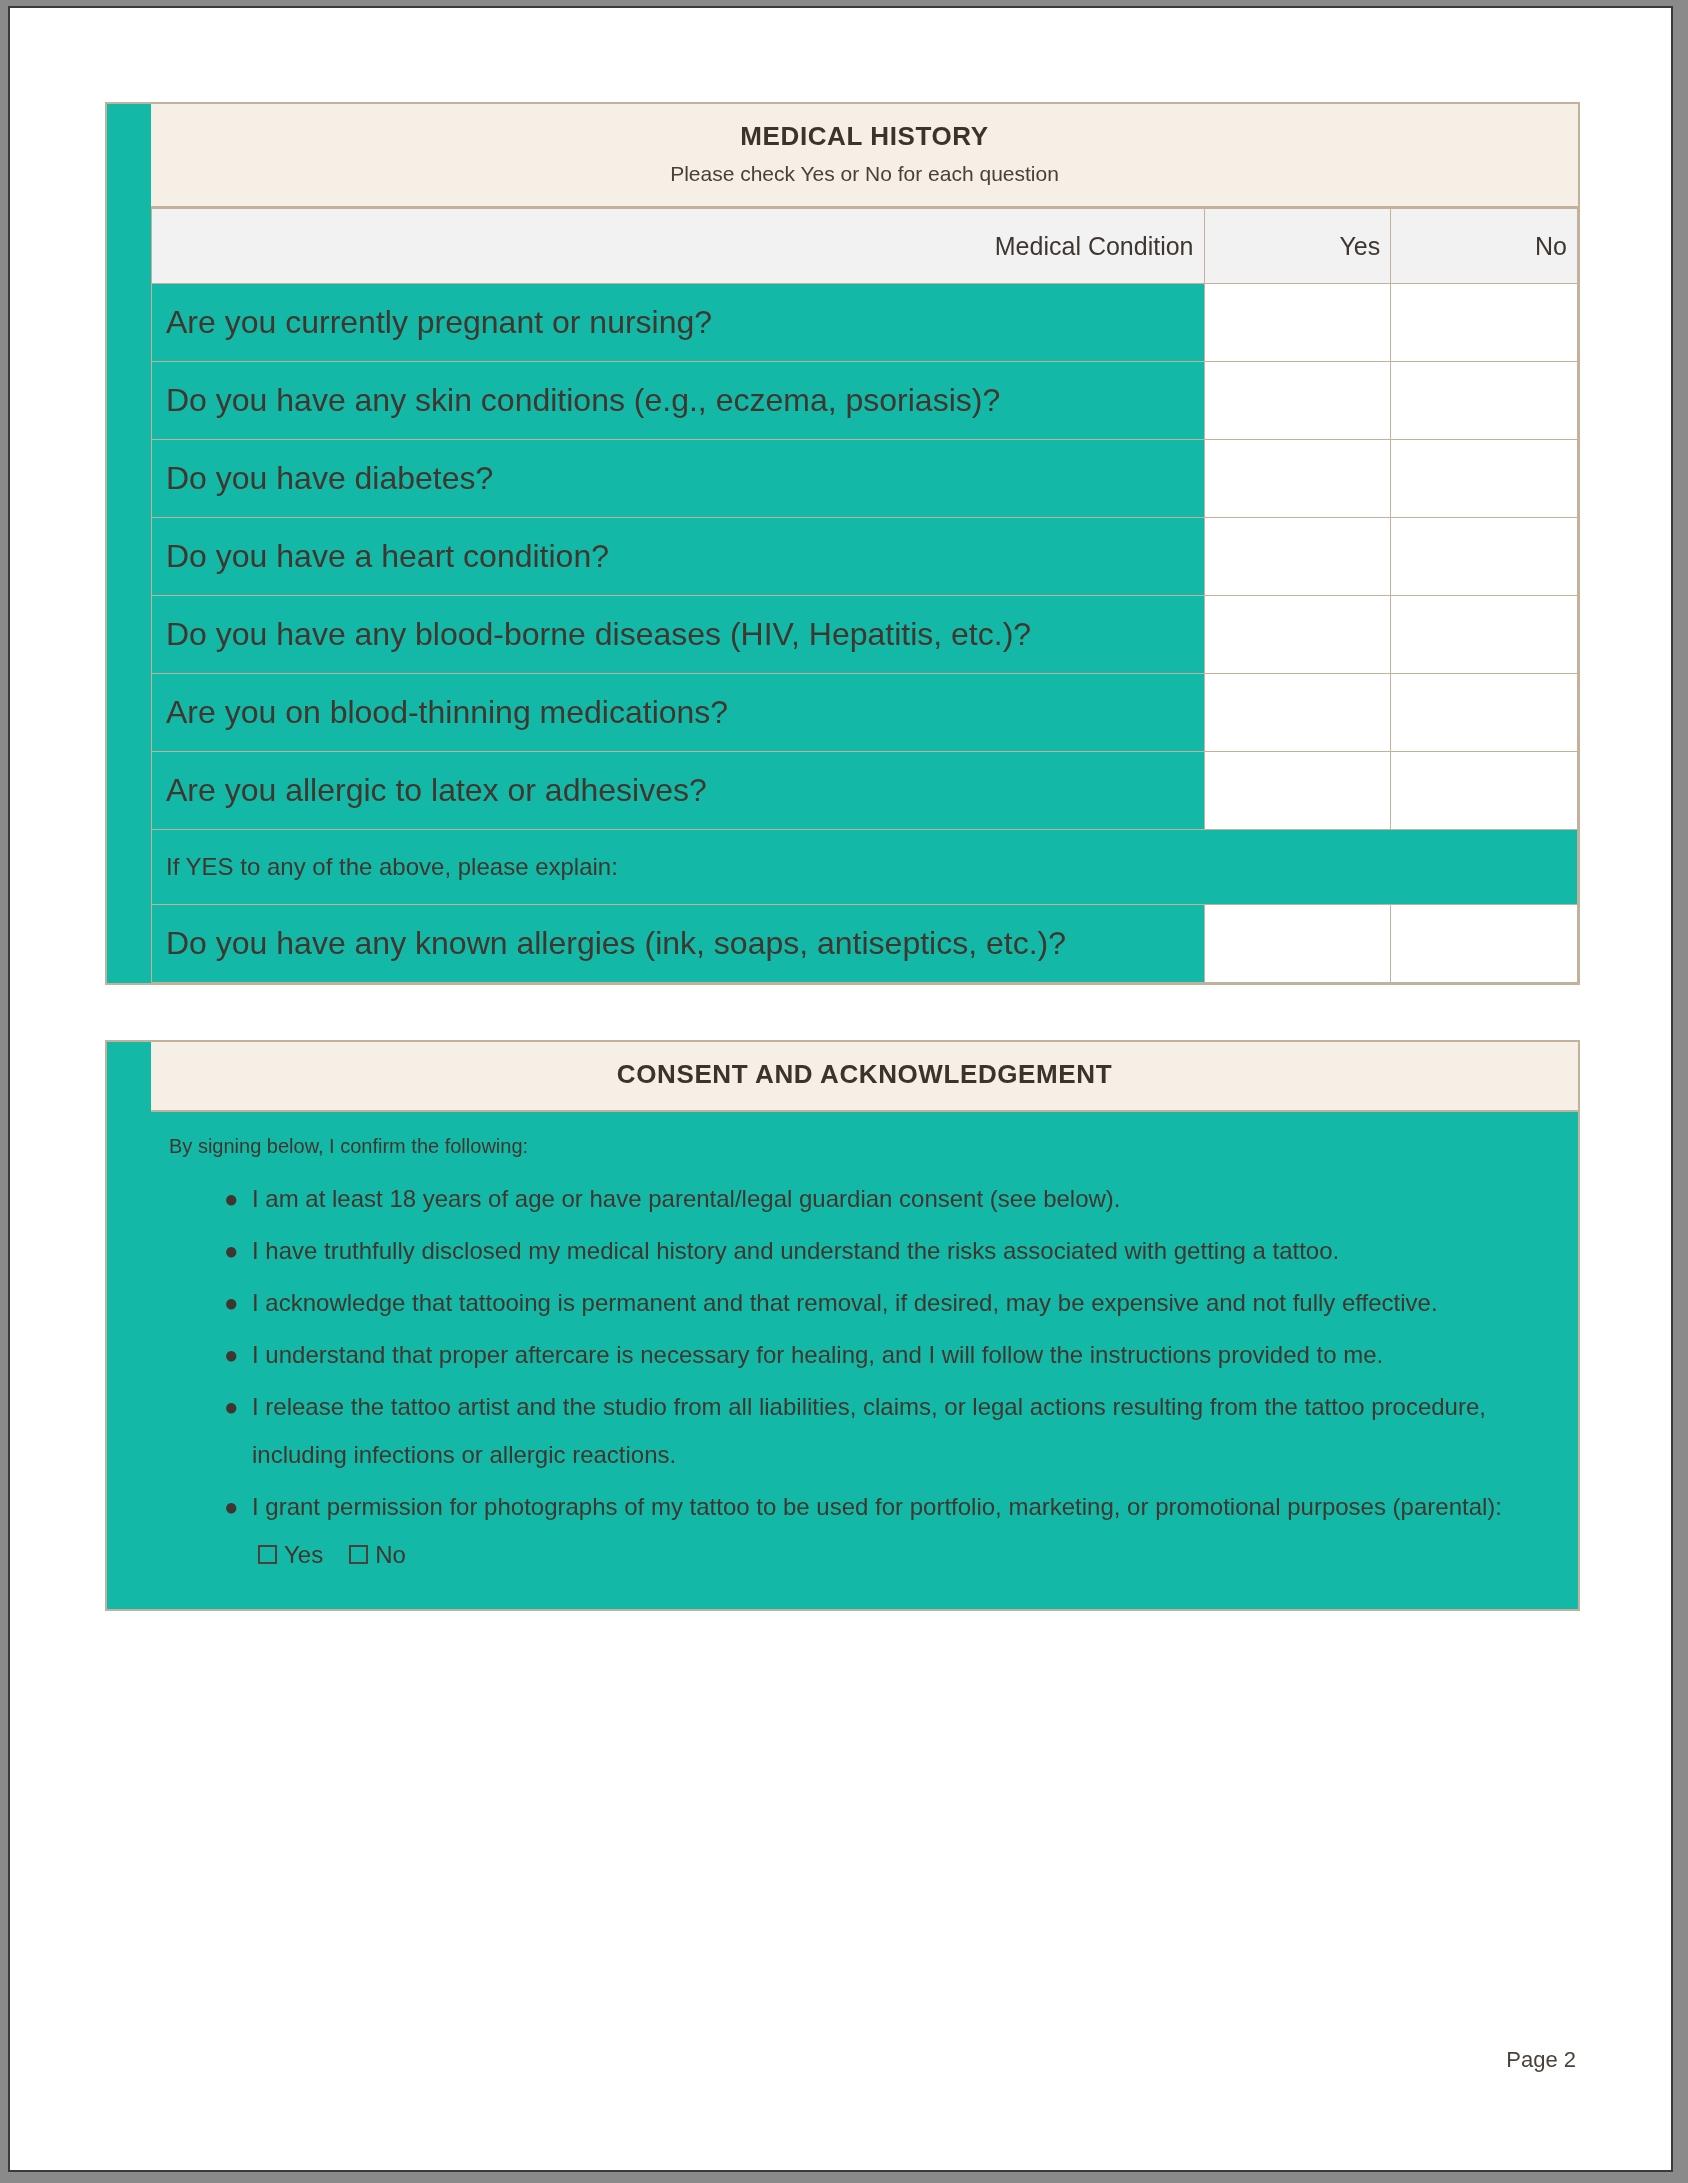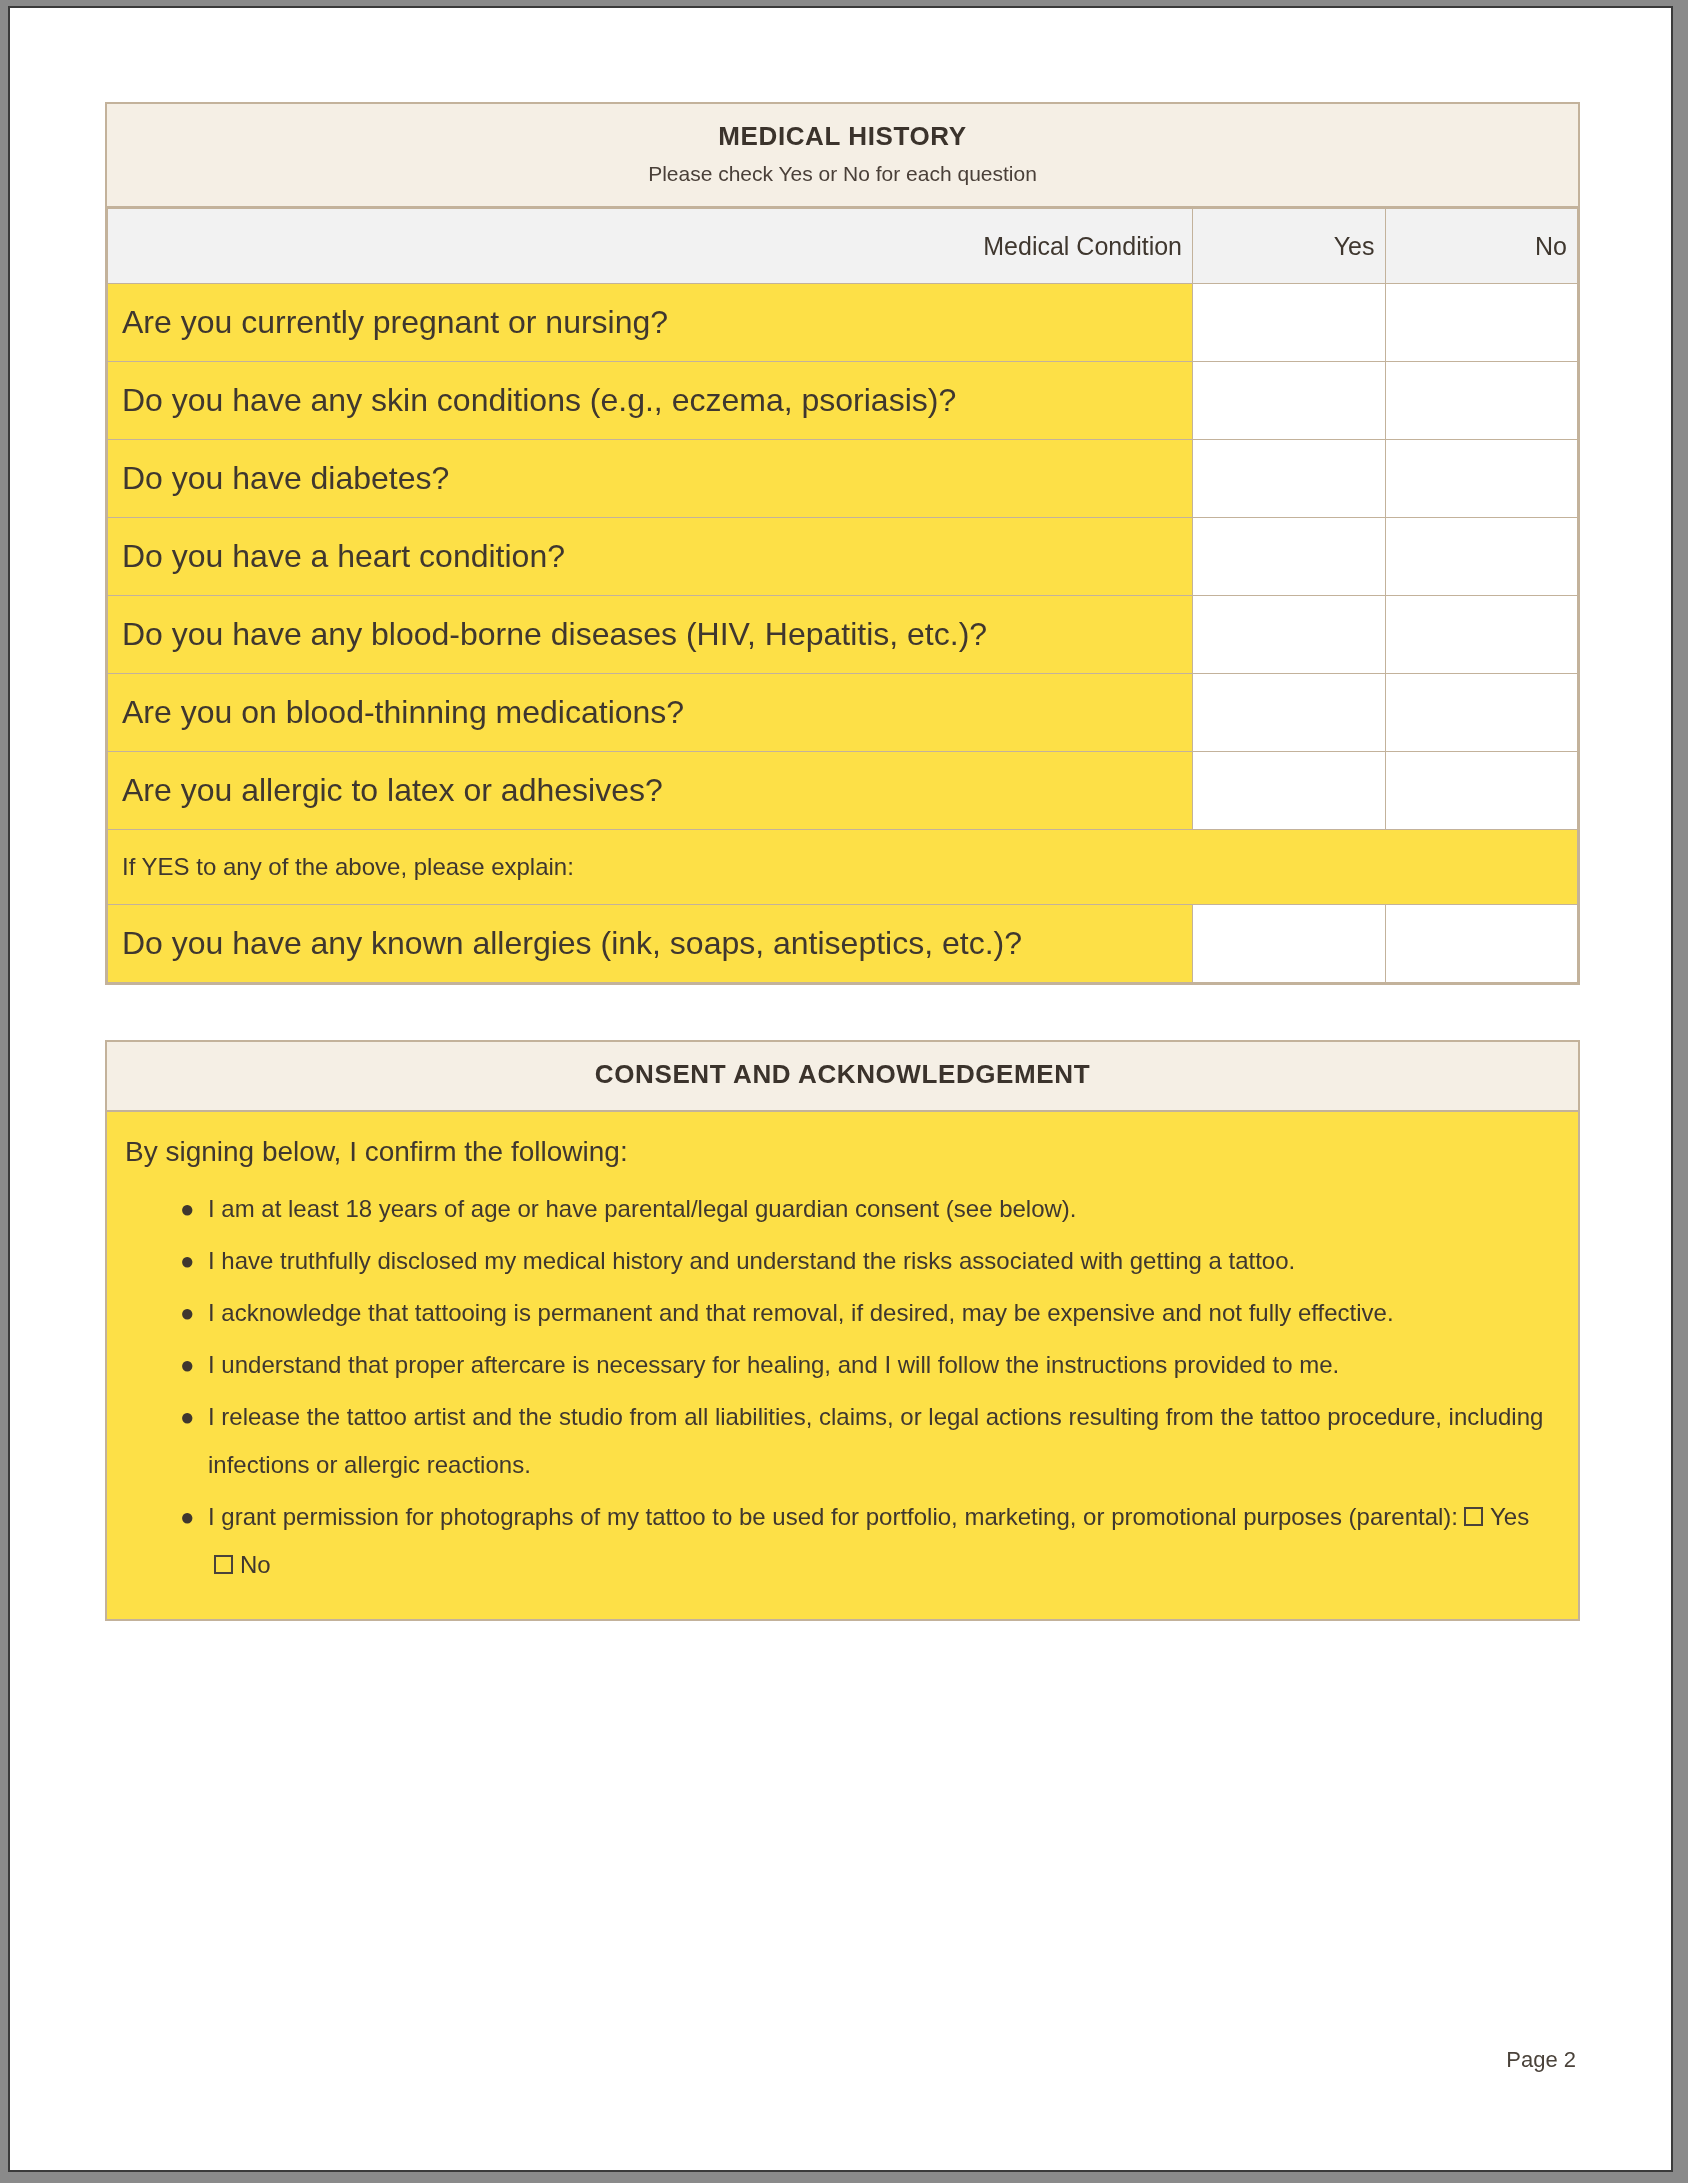--- a/index.html
+++ b/index.html
@@ -28,21 +28,22 @@
     position: absolute;
     left: 95px;
     top: 94px;
     width: 1475px;
   }
 
   
   .section {
     border: 2px solid #c3b29b;
     box-sizing: border-box;
-    background: #fde047;
+    background: #14b8a6;
+    padding-left: 44px;
   }
   .section-header {
     background: #f5efe5;
     border-bottom: 2px solid #c3b29b;
     text-align: center;
     padding: 18px 10px 20px 10px;
   }
   .section-title {
     font-size: 26px;
     font-weight: bold;
@@ -101,21 +102,21 @@
     vertical-align: middle;
     white-space: nowrap;
   }
 
   
   .consent-wrap { margin-top: 55px; }
   .consent-body {
     padding: 22px 18px 26px 18px;
   }
   .consent-intro {
-    font-size: 28px;
+    font-size: 20px;
     color: #3f372f;
     margin: 0 0 16px 0;
     line-height: 1.25;
   }
   .consent-list {
     list-style: none;
     margin: 0;
     padding: 0;
   }
   .consent-list li {

